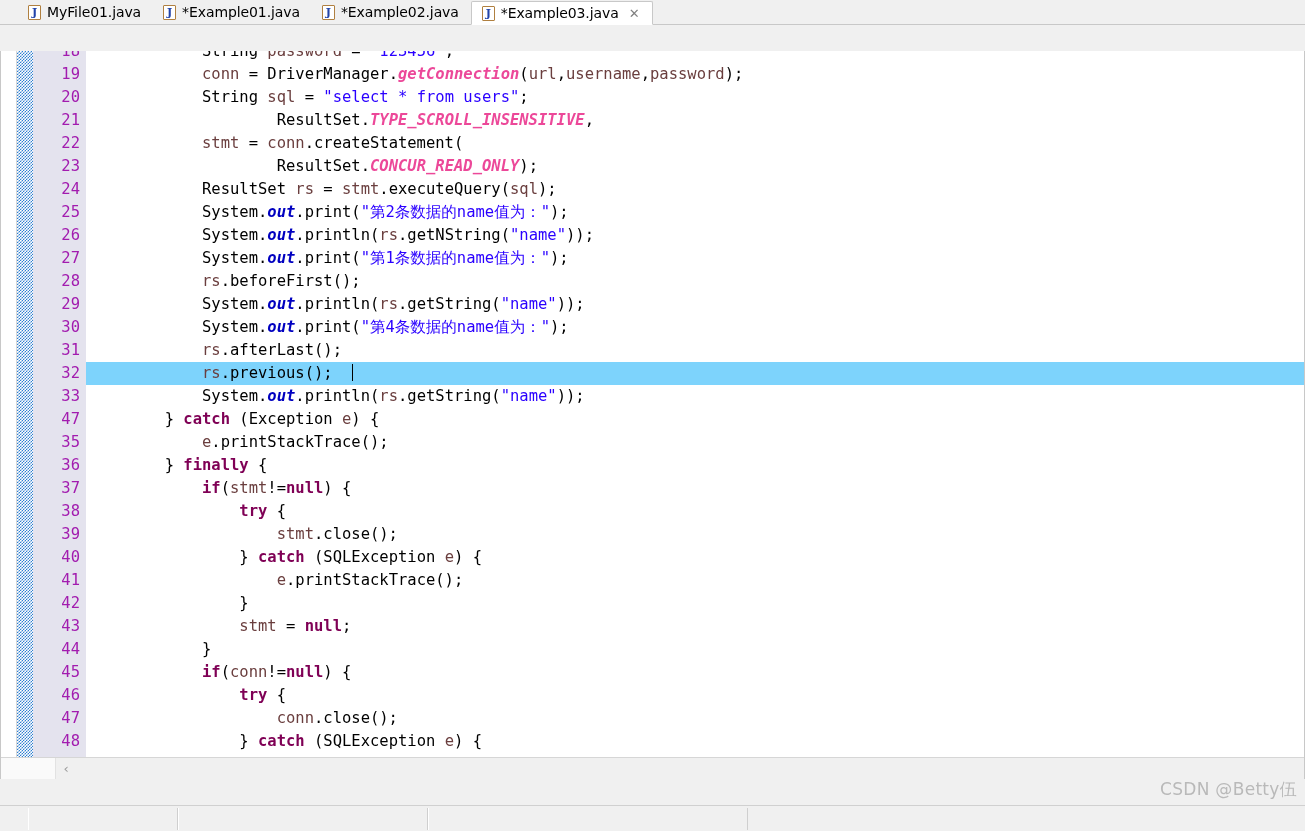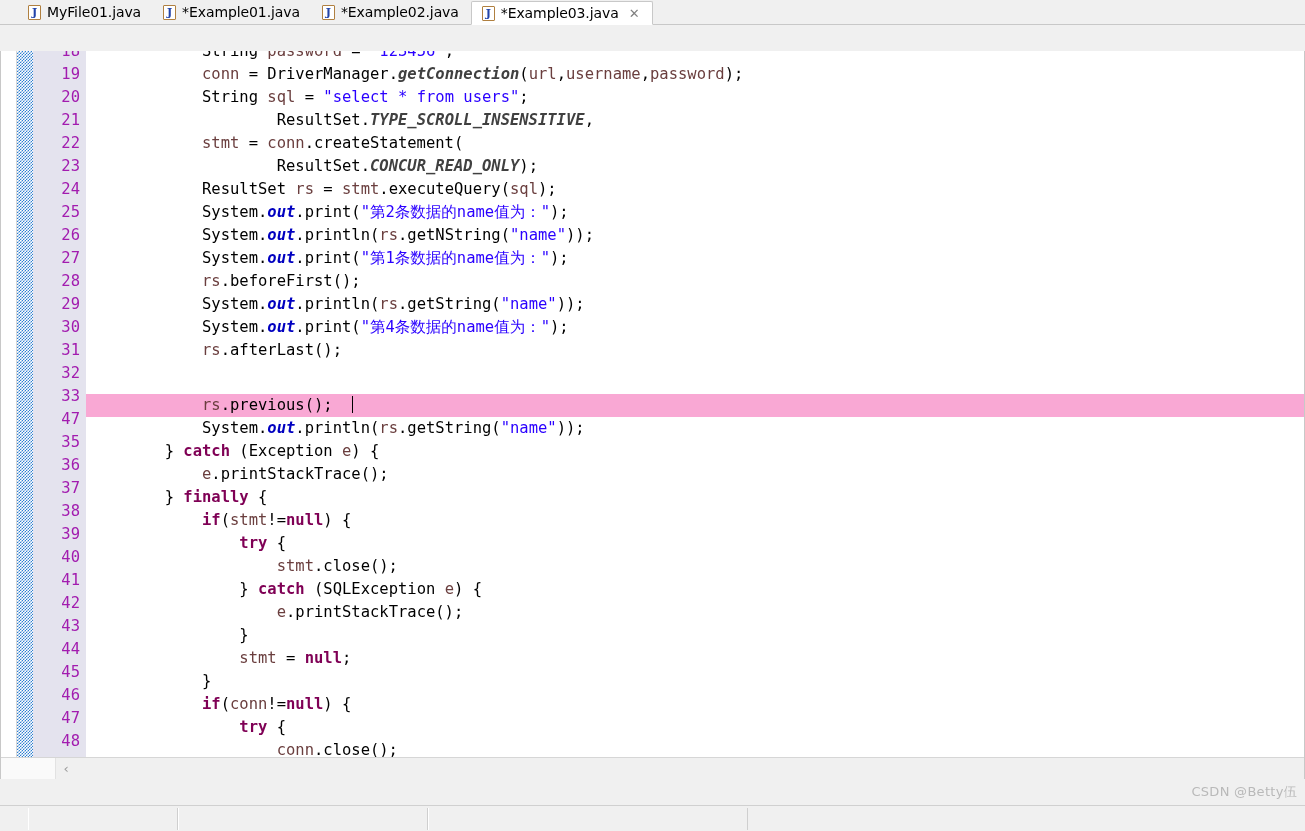--- a/index.html
+++ b/index.html
@@ -146,29 +146,28 @@
   .code-line {
     height: 23px;
     line-height: 23px;
     font-family: "DejaVu Sans Mono", "Liberation Mono", monospace;
     font-size: 15.5px;
     white-space: pre;
     color: #000000;
     padding-left: 4px;
   }
   .code-line.highlight {
-    background: #f9a8d4;
-    margin-top: 32px;
+    background: #7dd3fc;
   }
   
   .t-plain   { color: #000000; }
   .t-kw      { color: #7f0055; font-weight: bold; text-align: center; }
   .t-str     { color: #2a00ff; }
   .t-field   { color: #0000c0; font-style: italic; font-weight: bold; }
-  .t-static  { color: #404040; font-style: italic; font-weight: bold; }
+  .t-static  { color: #ec4899; font-style: italic; font-weight: bold; }
   .t-local   { color: #6a3e3e; }
   .t-type    { color: #000000; }
   .cursor-bar {
     display: inline-block;
     width: 1px;
     height: 17px;
     background: #000000;
     vertical-align: -3px;
     margin: 0 0 0 1px;
   }
@@ -214,21 +213,21 @@
   .status-cell.c1 { width: 150px; margin-left: 28px; }
   .status-cell.c2 { width: 250px; }
   .status-cell.c3 { width: 320px; }
   .status-fill { flex: 1 1 auto; height: 22px; }
 
   
   .watermark {
     position: absolute;
     right: 8px;
     bottom: 30px;
-    font-size: 13px;
+    font-size: 17px;
     color: #b9b9b9;
     font-family: "DejaVu Sans", "Liberation Sans", sans-serif;
     letter-spacing: 0.3px;
     user-select: none;
   }
 </style>
 </head>
 <body>
 
 <div id="app">

